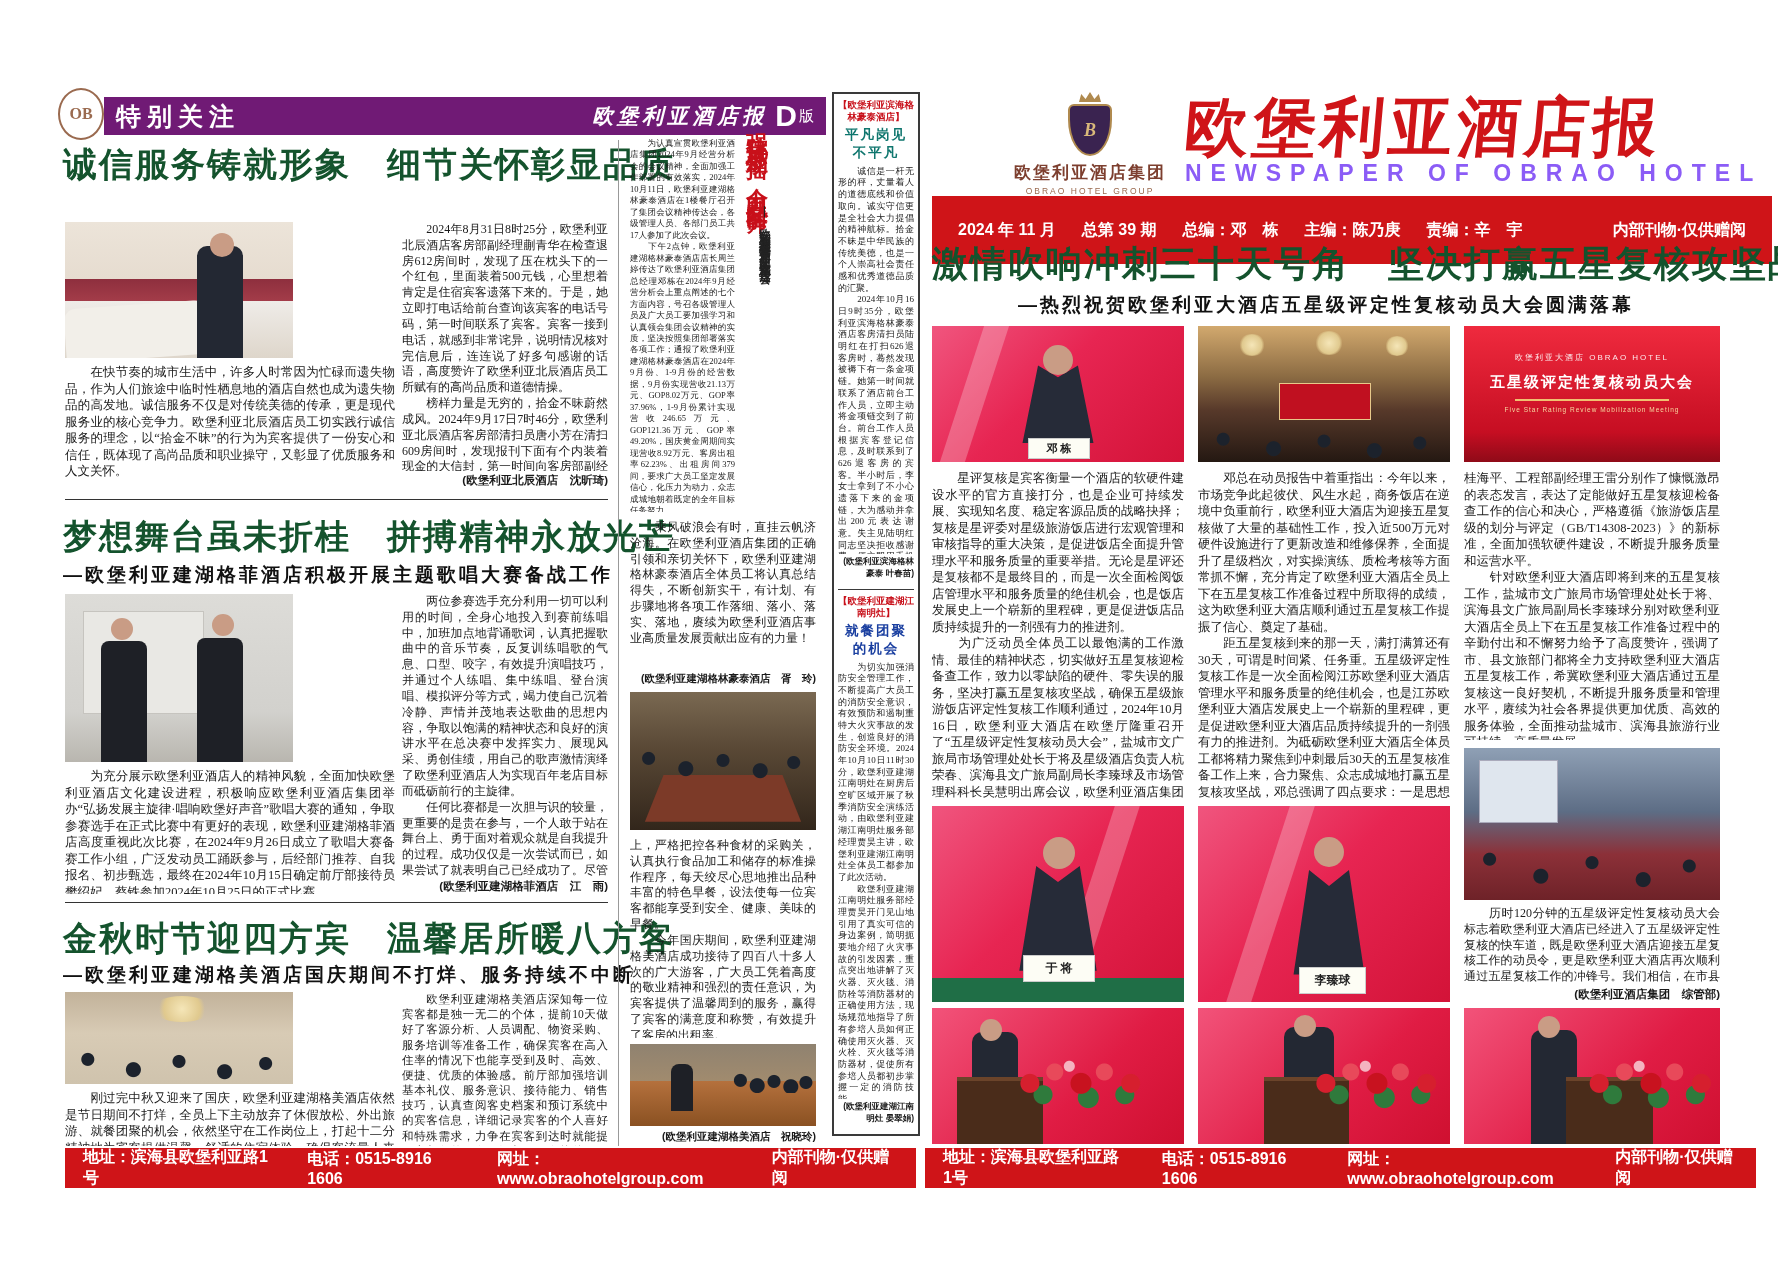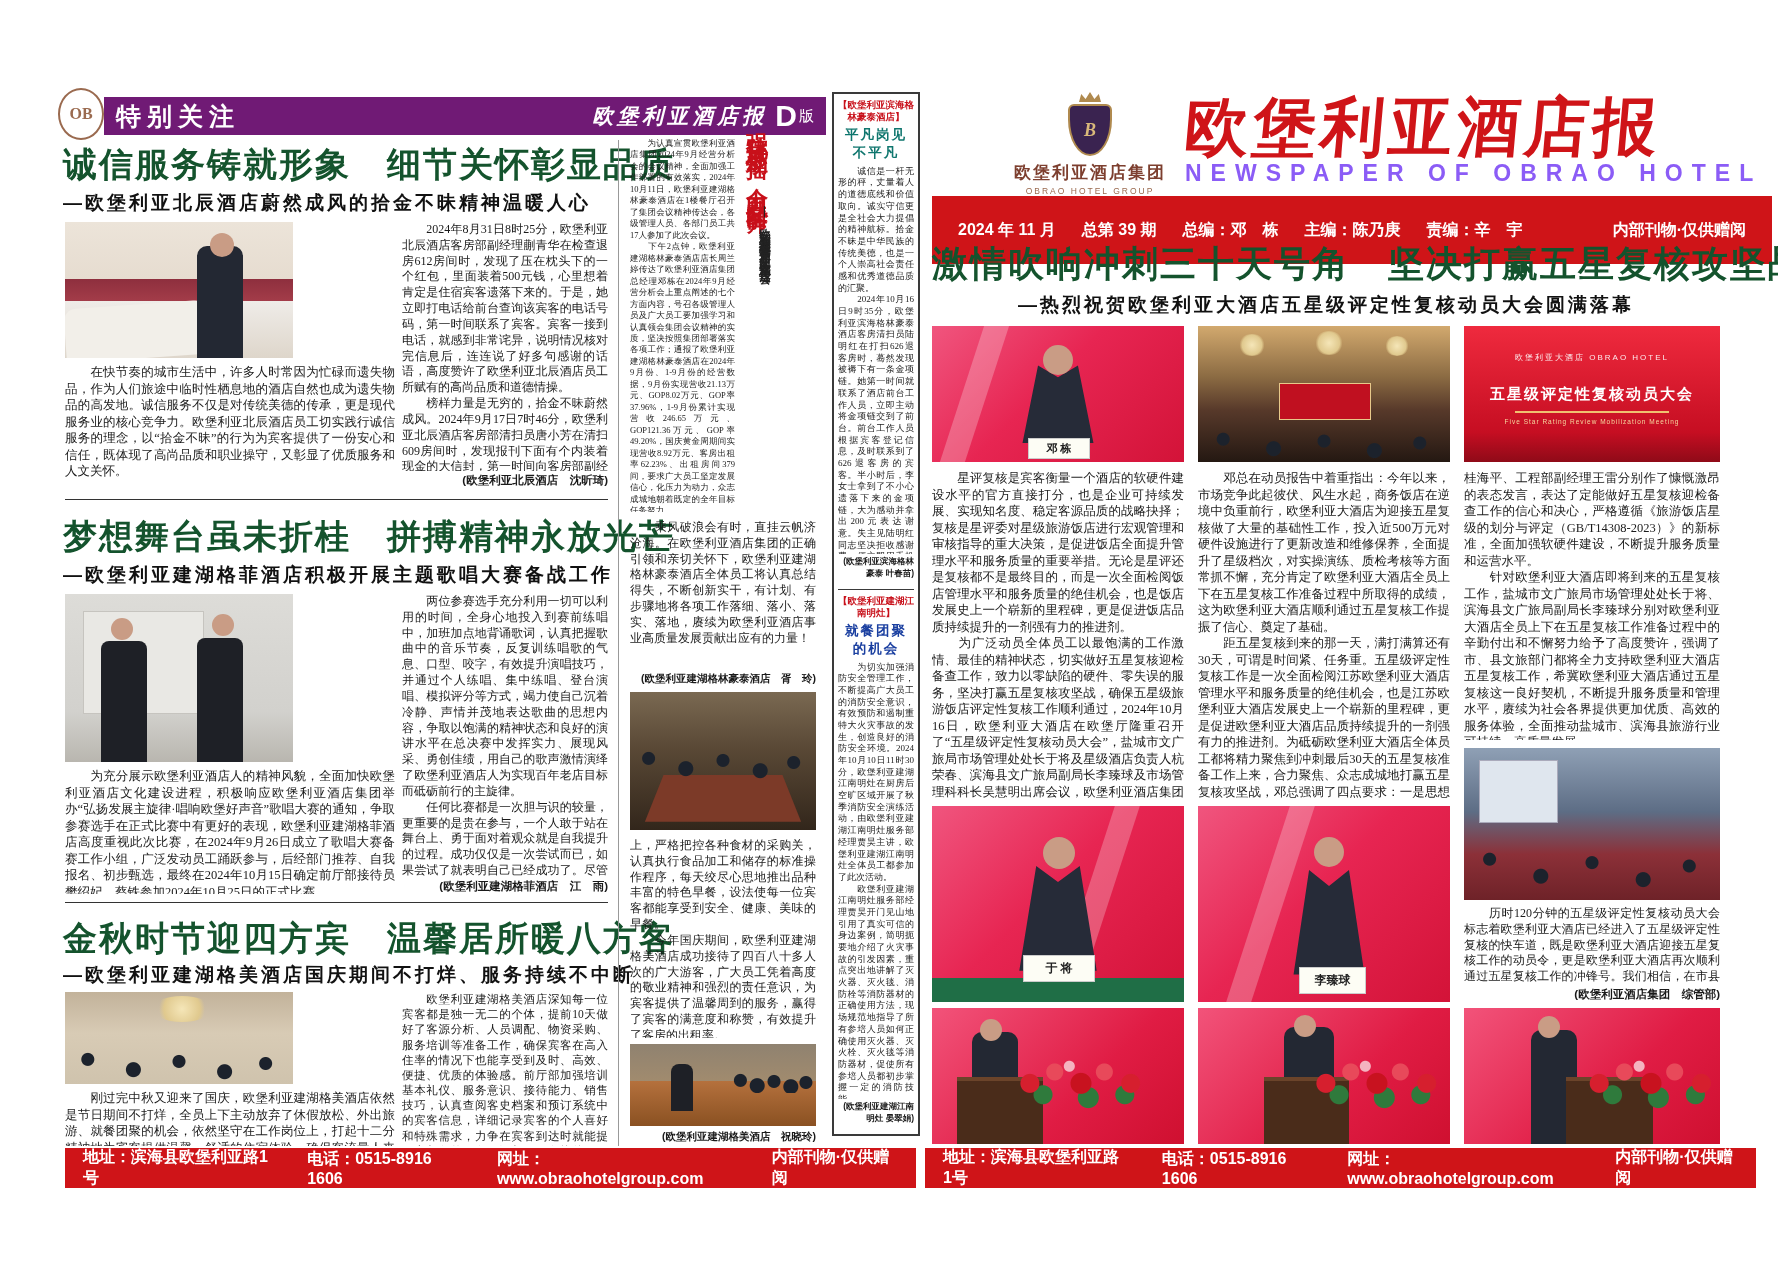--- a/index.html
+++ b/index.html
@@ -79,21 +79,21 @@
   .ph-lobby{background:linear-gradient(180deg,#c2b29a 0%,#d8cbb5 45%,#cfc3ad 100%);}
   .chand{position:absolute;background:radial-gradient(circle,#f5e6b8 0%,#e0c98e 55%,transparent 70%);border-radius:50%;}
   .ph-rest{background:linear-gradient(180deg,#8f8270 0%,#a18b6e 45%,#b5713d 45%,#8a5122 100%);}
   .ph-speaker{background:linear-gradient(135deg,#f0557e 0%,#e72552 45%,#d31338 100%);}
   .ph-speaker .streak{position:absolute;top:0;bottom:0;width:10%;background:rgba(255,255,255,.25);transform:skewX(-18deg);}
   .suit{position:absolute;background:#262b38;clip-path:polygon(18% 100%,32% 8%,50% 22%,68% 8%,82% 100%);}
   .ph-ballroom{background:linear-gradient(180deg,#d2a96e 0%,#8a6a42 38%,#57392a 62%,#241812 100%);}
   .ph-ballroom .screen{position:absolute;left:32%;top:42%;width:36%;height:26%;background:#c01020;border:1px solid #e8c98a;}
   .ph-stage{background:linear-gradient(180deg,#ef2a3e 0%,#c60e22 78%,#8f0a18 100%);color:#fff;text-align:center;}
   .ph-stage .sbrand{font-size:8px;letter-spacing:2px;margin-top:26px;opacity:.9;}
-  .ph-stage .stitle{font-size:15px;font-weight:bold;letter-spacing:2px;margin-top:22px;}
+  .ph-stage .stitle{font-size:15px;font-weight:bold;letter-spacing:2px;margin-top:10px;}
   .ph-stage .ssub{font-size:6.5px;letter-spacing:1px;margin-top:5px;color:#f7d9a0;}
   .ph-stage .gline{width:60%;height:2px;background:#f0c070;margin:7px auto 0;}
   .ph-aud{background:linear-gradient(180deg,#8fa0b5 0%,#5d6d85 42%,#8c3038 70%,#6e2228 100%);}
   .dots{position:absolute;left:0;right:0;bottom:0;height:45%;
         background-image:radial-gradient(circle at 10% 40%,#1c222c 6px,transparent 7px),
         radial-gradient(circle at 30% 65%,#1c222c 7px,transparent 8px),
         radial-gradient(circle at 50% 45%,#1c222c 6px,transparent 7px),
         radial-gradient(circle at 70% 70%,#1c222c 7px,transparent 8px),
         radial-gradient(circle at 88% 50%,#1c222c 6px,transparent 7px);}
   .ph-podium{background:linear-gradient(135deg,#f2537a 0%,#e01c44 60%,#cf1030 100%);}
@@ -116,21 +116,20 @@
 
   <div class="abs emblem" style="left:58px;top:88px;width:42px;height:48px;font-size:16px;">OB</div>
   <div class="abs band" style="left:104px;top:97px;width:698px;height:38px;">
     <span class="sect">特别关注</span>
     <span class="paper">欧堡利亚酒店报</span>
     <span class="dletter">D</span>
     <span class="dword">版</span>
   </div>
 
   <div class="abs headline" style="left:63px;top:142px;font-size:34px;">诚信服务铸就形象　细节关怀彰显品质</div>
-  <div class="abs subhead" style="left:63px;top:190px;font-size:19px;">—欧堡利亚北辰酒店蔚然成风的拾金不昧精神温暖人心</div>
   <div class="abs ph ph-room" style="left:65px;top:222px;width:228px;height:136px;">
     <div class="duvet"></div>
     <div class="person" style="right:22%;top:18%;width:20%;height:82%;"></div>
     <div class="head" style="right:26%;top:8%;width:24px;height:24px;"></div>
   </div>
   <div class="abs txt" style="left:65px;top:364px;width:330px;height:122px;">　　在快节奏的城市生活中，许多人时常因为忙碌而遗失物品，作为人们旅途中临时性栖息地的酒店自然也成为遗失物品的高发地。诚信服务不仅是对传统美德的传承，更是现代服务业的核心竞争力。欧堡利亚北辰酒店员工切实践行诚信服务的理念，以“拾金不昧”的行为为宾客提供了一份安心和信任，既体现了高尚品质和职业操守，又彰显了优质服务和人文关怀。</div>
   <div class="abs col" style="left:402px;top:222px;width:206px;height:266px;">
     <div class="txt" style="font-size:12px;">　　2024年8月31日8时25分，欧堡利亚北辰酒店客房部副经理蒯青华在检查退房612房间时，发现了压在枕头下的一个红包，里面装着500元钱，心里想着肯定是住宿宾客遗落下来的。于是，她立即打电话给前台查询该宾客的电话号码，第一时间联系了宾客。宾客一接到电话，就感到非常诧异，说明情况核对完信息后，连连说了好多句感谢的话语，高度赞许了欧堡利亚北辰酒店员工所赋有的高尚品质和道德情操。
 　　榜样力量是无穷的，拾金不昧蔚然成风。2024年9月17日7时46分，欧堡利亚北辰酒店客房部清扫员唐小芳在清扫609房间时，发现报刊下面有个内装着现金的大信封，第一时间向客房部副经理蒯青华汇报。客房部副经理蒯青华随即将信封送到了前台，共同清点了信封内的2000元现金，并根据宾客登记信息，立刻电话联系了退房宾客。在确认过宾客身份信息和具体金额后，该宾客连声称赞欧堡利亚北辰酒店员工广泛传递了拾金不昧、诚信立本的正能量。</div>
     <div class="sig">(欧堡利亚北辰酒店　沈昕琦)</div>

